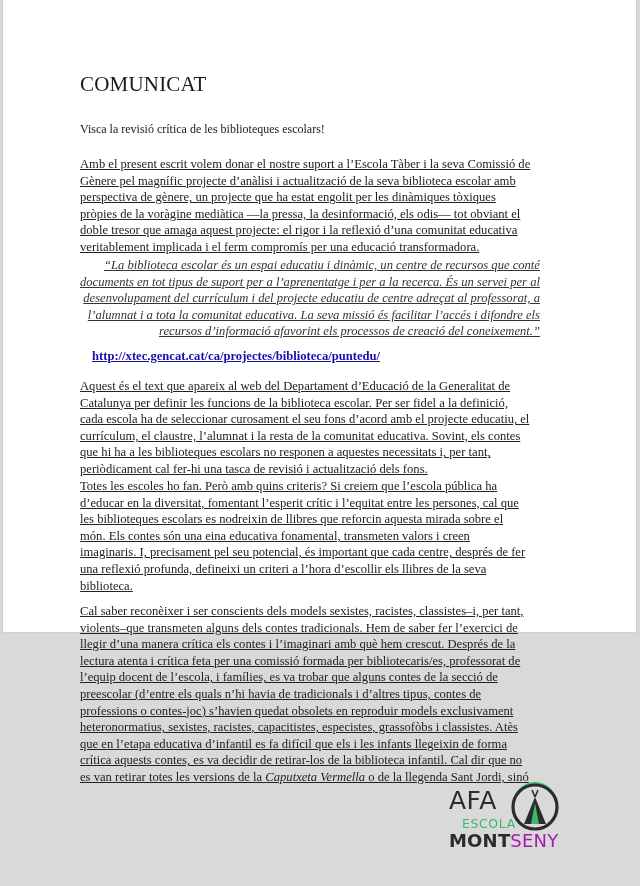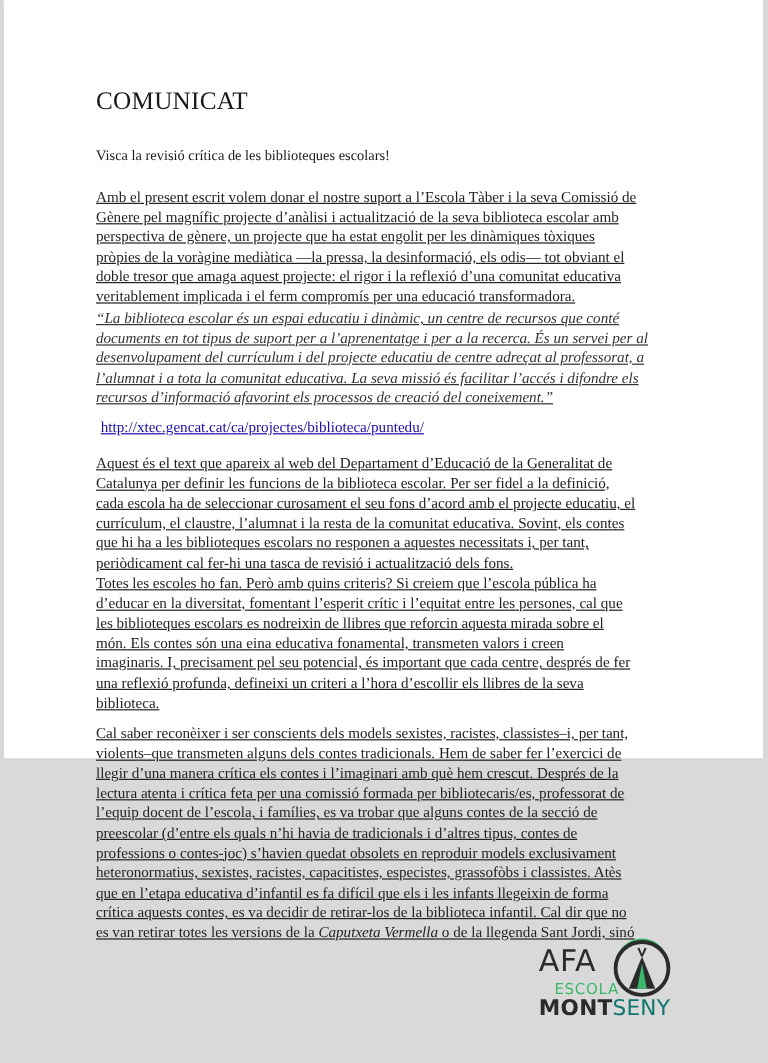--- a/index.html
+++ b/index.html
@@ -24,44 +24,44 @@
   }
   .subtitle {
     position: absolute; top: 122px; left: 0;
     font-size: 12px; white-space: nowrap;
   }
   .para { position: absolute; left: 0; }
   .line {
     display: block; height: 16.6px; line-height: 16.6px;
     font-size: 12.6px; white-space: nowrap; color: #222; text-decoration: underline;
   }
-  .para.quote .line { font-style: italic; color: #333; }
+  .para.quote .line { font-style: italic; color: #333; text-align: right; }
   .link {
-    position: absolute; left: 4px; top: 349px;
+    position: absolute; left: 12px; top: 349px;
     font-size: 12.6px; color: #1a0dab; text-decoration: underline;
-    white-space: nowrap; cursor: pointer;
+    white-space: nowrap; cursor: pointer; font-weight: bold;
   }
   .logo {
     position: absolute; left: 446px; top: 780px; width: 120px; height: 72px;
     font-family: "DejaVu Sans", "Liberation Sans", sans-serif;
   }
   .logo .afa {
     position: absolute; left: 0; top: 6px; font-size: 25px; font-weight: 500;
     color: #2b2b2b; letter-spacing: 0.5px;
   }
   .logo .escola {
     position: absolute; left: 1px; top: 36px; font-size: 12.5px;
     color: #3cb86a; letter-spacing: 0.6px; margin-left: 12px;
   }
   .logo .montseny {
     position: absolute; left: 0; top: 50px; font-size: 18px; font-weight: 500;
     letter-spacing: 0.2px; white-space: nowrap;
   }
   .logo .mont { color: #2b2b2b; font-weight: bold; }
-  .logo .seny { color: #0f766e; }
+  .logo .seny { color: #a21caf; }
   .logo svg { position: absolute; left: 60px; top: 0; }
 </style>
 </head>
 <body>
 
 <div class="page">
   <div class="doc">
     <div class="title">COMUNICAT</div>
     <div class="subtitle">Visca la revisió crítica de les biblioteques escolars!</div>
 

